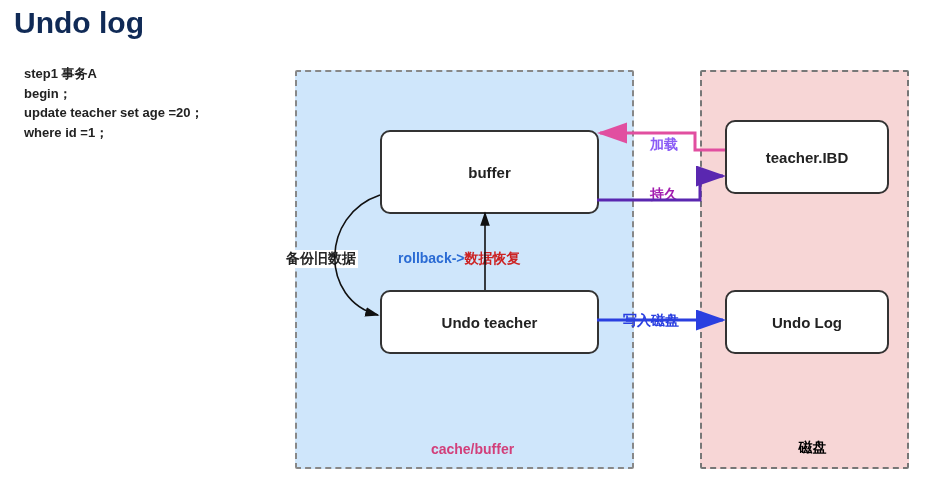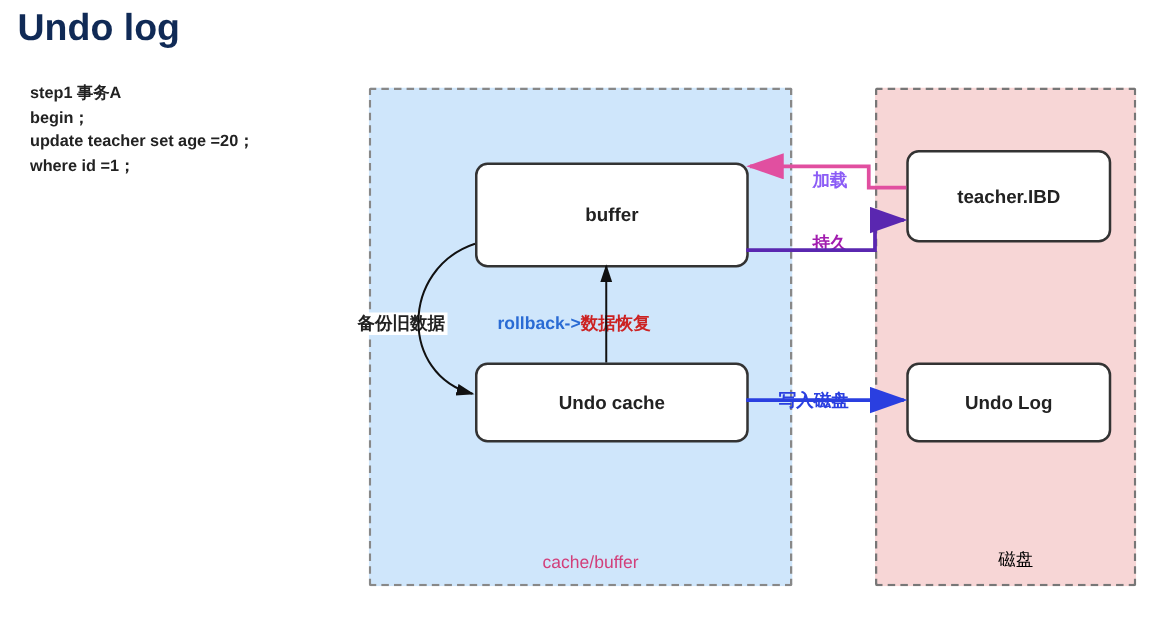--- a/index.html
+++ b/index.html
@@ -3,21 +3,21 @@
 <meta charset="utf-8">
 <style>
   html,body{margin:0;padding:0;width:930px;height:500px;font-family:Arial,"Microsoft YaHei",sans-serif;background:#fff;color:#222;}
   .title{font-size:30px;font-weight:700;color:#102a56;padding:6px 14px;}
   .steps{position:absolute;left:24px;top:64px;width:250px;font-size:13px;font-weight:700;line-height:1.5;}
   .steps p{margin:0 0 18px 0;white-space:pre-wrap;}
   
   .panel{position:absolute;border:2px dashed #888;border-radius:2px;}
   .panel-cache{left:295px;top:70px;width:335px;height:395px;background:#cfe6fb;}
   .panel-disk{left:700px;top:70px;width:205px;height:395px;background:#f7d6d6;border-color:#777;}
-  .panel-label{position:absolute;bottom:10px;left:16px;right:0;text-align:center;font-weight:400;font-size:14px;}
+  .panel-label{position:absolute;bottom:10px;left:16px;right:0;text-align:center;font-weight:700;font-size:14px;}
   .panel-cache .panel-label{color:#d23f7a;}
   .panel-disk  .panel-label{color:#000000;}
   
   .box{position:absolute;background:#fff;border:2px solid #333;border-radius:10px;display:flex;align-items:center;justify-content:center;font-weight:700;font-size:15px;}
   .box-teacher{left:380px;top:130px;width:215px;height:80px;}
   .box-undo-buffer{left:380px;top:290px;width:215px;height:60px;}
   .box-teacher-ibd{left:725px;top:120px;width:160px;height:70px;}
   .box-undo-log{left:725px;top:290px;width:160px;height:60px;}
   
   .albl{position:absolute;font-weight:700;font-size:14px;}
@@ -42,21 +42,21 @@
 </div>
 
 <div class="panel panel-cache">
   <div class="panel-label">cache/buffer</div>
 </div>
 <div class="panel panel-disk">
   <div class="panel-label">磁盘</div>
 </div>
 
 <div class="box box-teacher">buffer</div>
-<div class="box box-undo-buffer">Undo cache</div>
+<div class="box box-undo-buffer">Undo teacher</div>
 <div class="box box-teacher-ibd">teacher.IBD</div>
 <div class="box box-undo-log">Undo Log</div>
 
 <span class="albl lbl-backup">备份旧数据</span>
 <span class="albl lbl-rollback">
   <span>rollback-&gt;</span><b>数据恢复</b>
 </span>
 <span class="albl lbl-load">加载</span>
 <span class="albl lbl-persist">持久</span>
 <span class="albl lbl-write">写入磁盘</span>

